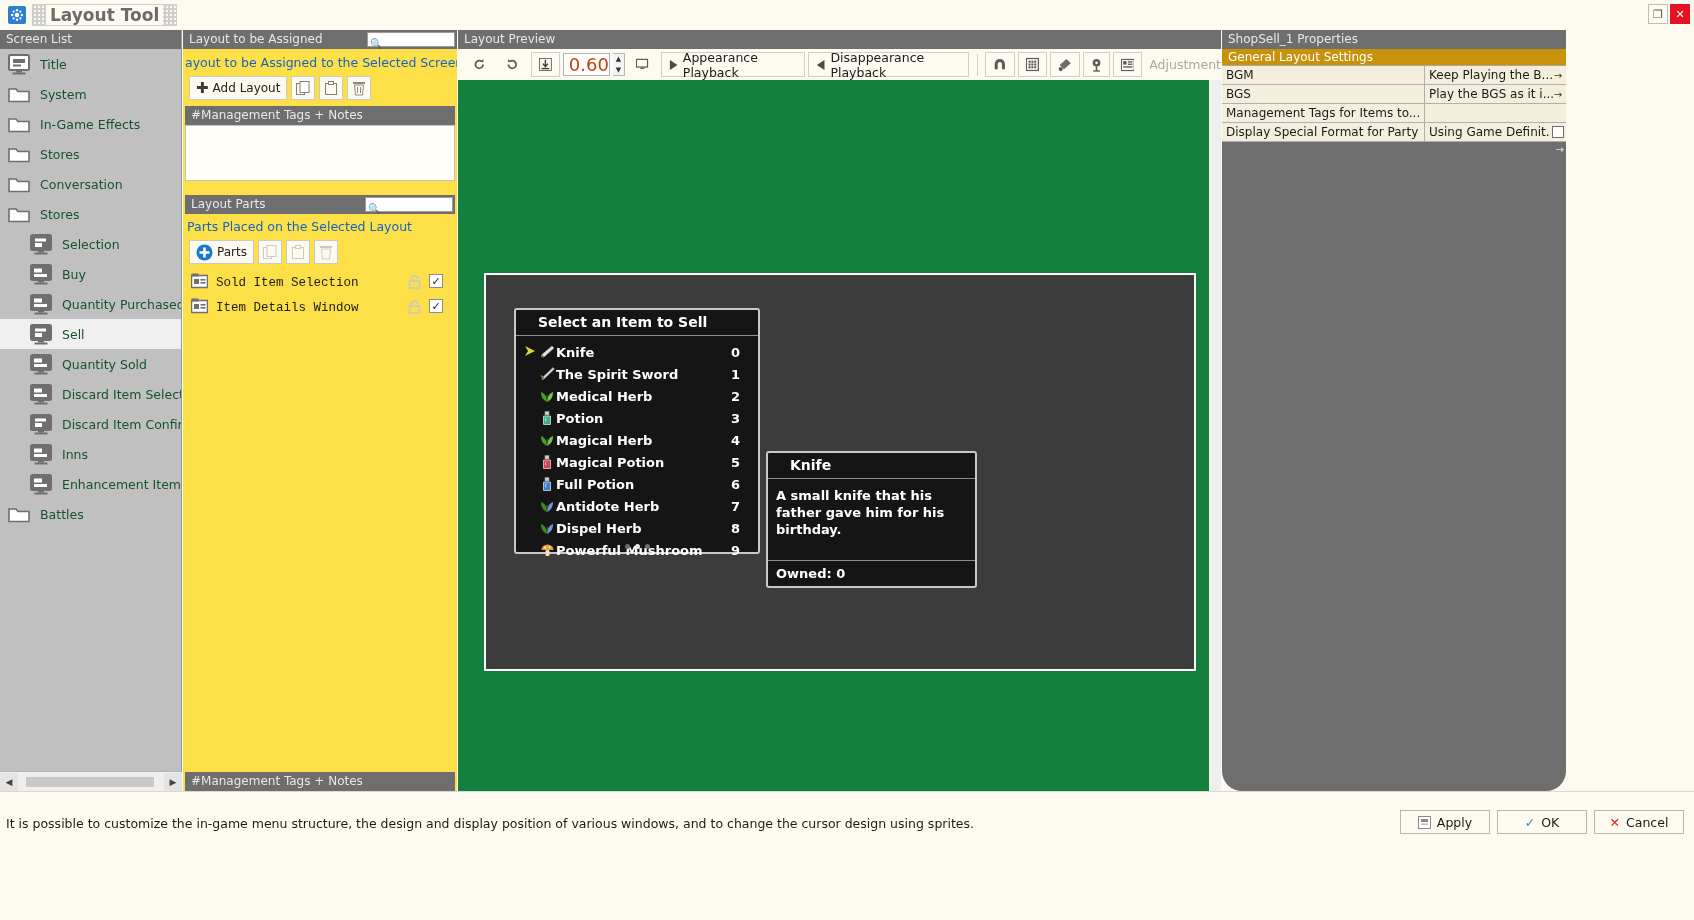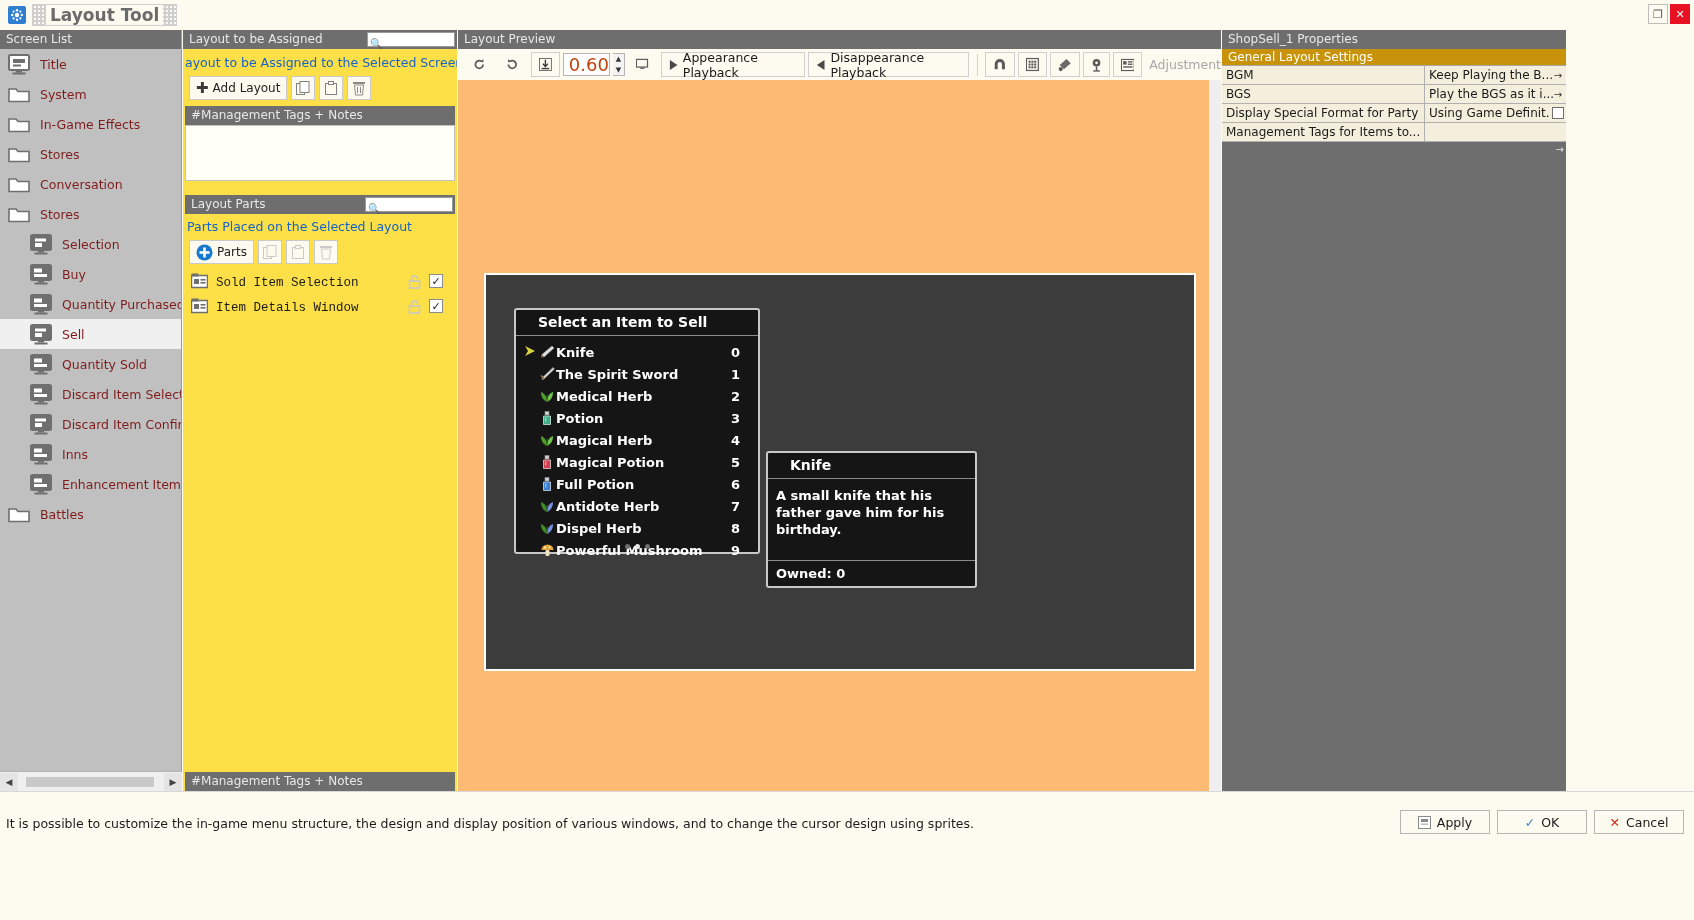--- a/index.html
+++ b/index.html
@@ -60,21 +60,21 @@
   }
 
   
   #screenlist {
     position: absolute; left: 0; top: 30px; width: 182px; height: 761px;
     background: #c0c0c0; border-right: 1px solid #9a9a9a;
   }
   #screenlist .tree { position: absolute; top: 19px; left: 0; right: 0; bottom: 22px; overflow: hidden; }
   .tree-row {
     height: 30px; display: flex; align-items: center; padding-left: 6px;
-    color: #7f1d1d; font-size: 12.5px; white-space: nowrap;
+    color: #14532d; font-size: 12.5px; white-space: nowrap;
   }
   .tree-row.sel { background: #f0f0f0; }
   .tree-row .ico { width: 26px; height: 22px; margin-right: 8px; flex: 0 0 26px;
                    display:flex; align-items:center; justify-content:center; }
   .tree-row.indent { padding-left: 28px; }
   .folder-ico svg, .screen-ico svg { display:block; }
   #screenlist .hscroll {
     position: absolute; left: 0; bottom: 0; width: 182px; height: 20px;
     background: #efefef; border-top: 1px solid #b4b4b4; display: flex; align-items: center;
   }
@@ -146,21 +146,21 @@
     display: flex; align-items: center; justify-content: flex-start; padding-left: 5px;
     font-size: 18px; color: #c2410c;
   }
   .spin { display: flex; flex-direction: column; width: 14px; height: 23px;
           border: 1px solid #b5b5b5; border-left: 0; background: #f4f4f4; }
   .spin div { flex: 1; display:flex; align-items:center; justify-content:center; font-size: 7px; color:#333; }
   .tdiv { width: 1px; height: 22px; background: #d2d2d2; margin: 0 5px; }
   .adjlabel { color: #a7a7a7; font-size: 12.5px; margin-left: 4px; }
   .canvas {
     position: absolute; top: 50px; left: 0; width: 763px; height: 711px;
-    background: #fdba74;
+    background: #15803d;
   }
   .vscroll-right {
     position: absolute; right: 0; top: 50px; width: 12px; height: 711px; background: #efefef;
   }
 
   
   .gamescreen {
     position: absolute; left: 26px; top: 193px; width: 712px; height: 398px;
     background: #3c3c3c; border: 2px solid #ffffff;
   }
@@ -190,20 +190,21 @@
   .detail-body { color: #fff; font-size: 13px; font-weight: bold; padding: 8px 10px 0 8px;
                  line-height: 17px; }
   .detail-foot { position: absolute; left: 0; bottom: 0; width: 100%;
                  border-top: 1px solid #8d8d8d; color: #fff; font-size: 13px; font-weight: bold;
                  padding: 5px 0 5px 8px; }
 
   
   #props {
     position: absolute; left: 1222px; top: 30px; width: 344px; height: 761px;
     background: #6e6e6e;
+    border-radius: 20px;
   }
   .prop-section {
     background: #c8930b; color: #fff; height: 17px; line-height: 17px;
     padding-left: 6px; font-size: 12px; border-bottom: 1px solid #a8a8a8;
   }
   .prop-row { display: flex; height: 19px; border-bottom: 1px solid #b0b0b0; }
   .prop-key {
     width: 203px; background: #f3efdc; color: #1b1b1b; font-size: 12px;
     line-height: 19px; padding-left: 4px; border-right: 1px solid #b0b0b0;
     overflow: hidden; white-space: nowrap;
@@ -811,26 +812,26 @@
     <div id="prop-rows">
         <div class="prop-row">
           <div class="prop-key">BGM</div>
           <div class="prop-val"><span>Keep Playing the B...</span><span class="arrowbox">→</span></div>
         </div>
         <div class="prop-row">
           <div class="prop-key">BGS</div>
           <div class="prop-val"><span>Play the BGS as it i...</span><span class="arrowbox">→</span></div>
         </div>
         <div class="prop-row">
+          <div class="prop-key">Management Tags for Items to...</div>
+          <div class="prop-val"><span></span></div>
+        </div>
+        <div class="prop-row">
           <div class="prop-key">Display Special Format for Party</div>
           <div class="prop-val"><span>Using Game Definit.</span><span class="chk"></span></div>
-        </div>
-        <div class="prop-row">
-          <div class="prop-key">Management Tags for Items to...</div>
-          <div class="prop-val"><span></span></div>
         </div>
       </div>
     <div class="prop-blank">
       <span class="arrowbox">→</span>
     </div>
   </div>
 
   <div id="rightedge"></div>
 
   <div id="statusbar">

